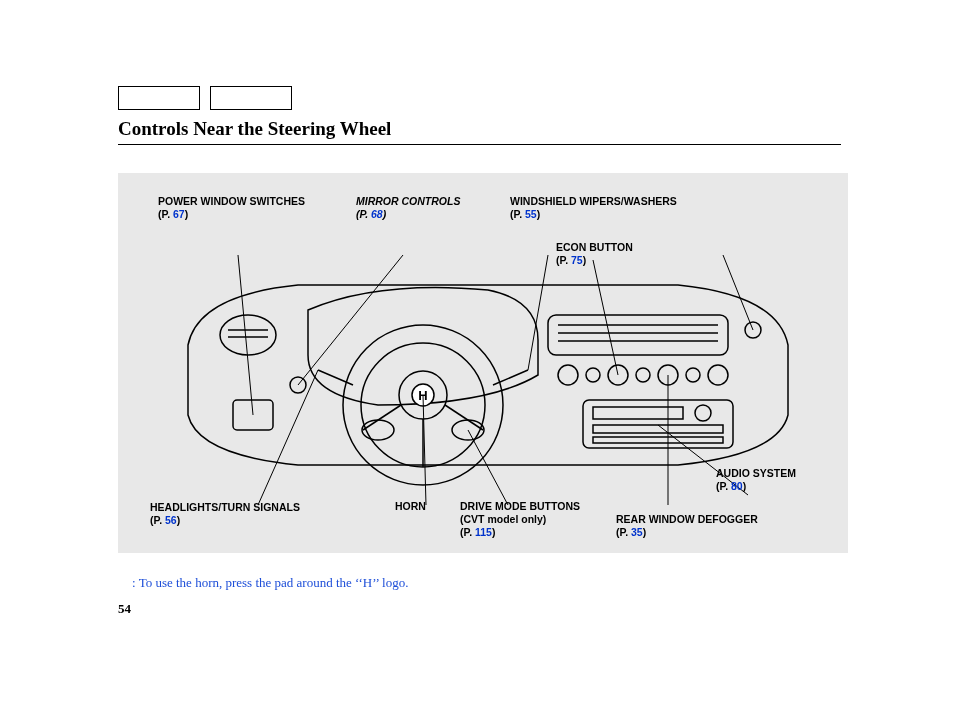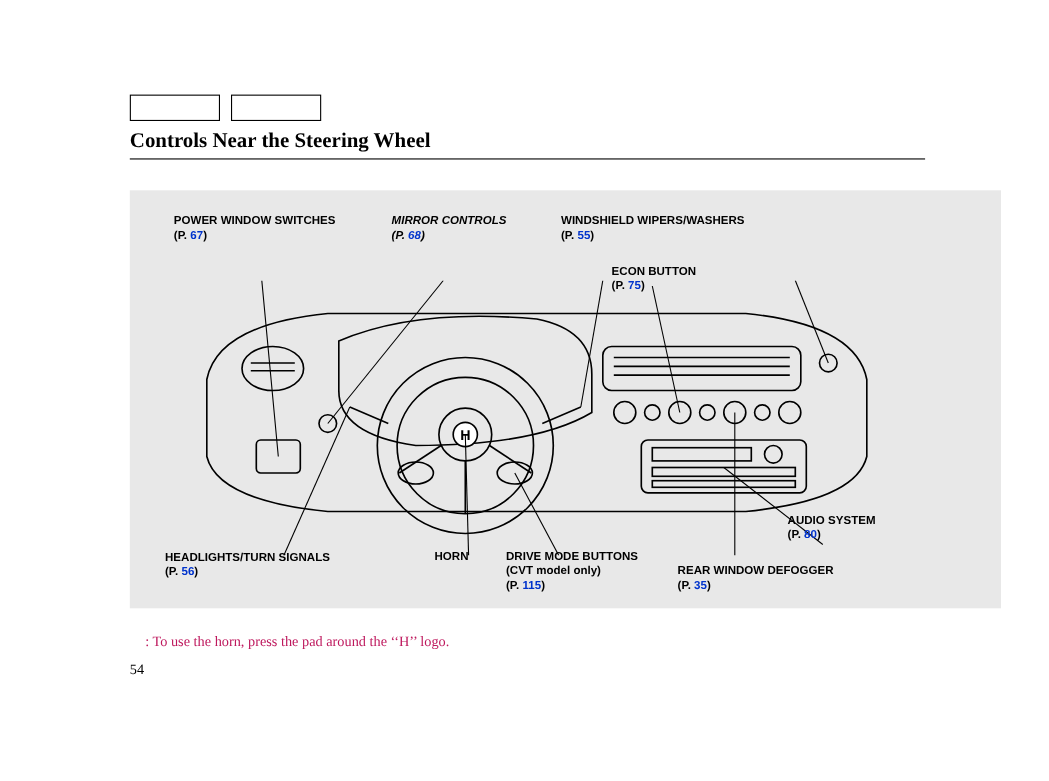--- a/index.html
+++ b/index.html
@@ -27,21 +27,21 @@
   .title {
     font-family: Georgia, serif;
     font-weight: bold;
     font-size: 19px;
     padding-bottom: 4px;
     border-bottom: 1px solid #000;
     margin-bottom: 28px;
   }
   .diagram {
     background: #e8e8e8;
-    width: 792px;
+    width: 730px;
     height: 380px;
     position: relative;
     font-family: Arial, Helvetica, sans-serif;
   }
   .callout {
     position: absolute;
     font-size: 10.5px;
     line-height: 1.25;
   }
   .callout .label {
@@ -49,30 +49,30 @@
     display: block;
   }
   .callout .ref {
     font-weight: bold;
   }
   .callout .ref .pg {
     color: #0033cc;
   }
   .note {
     font-size: 13px;
-    color: #be185d;
+    color: #1d4ed8;
     margin-top: 22px;
     margin-left: 2px;
   }
   .note::before {
     content: ": ";
     margin-left: 12px;
   }
   .page-num {
-    font-weight: normal;
+    font-weight: bold;
     font-size: 13px;
     margin-top: 10px;
   }
   .dash-svg {
     position: absolute;
     top: 82px;
     left: 60px;
   }
 </style>
 </head>

